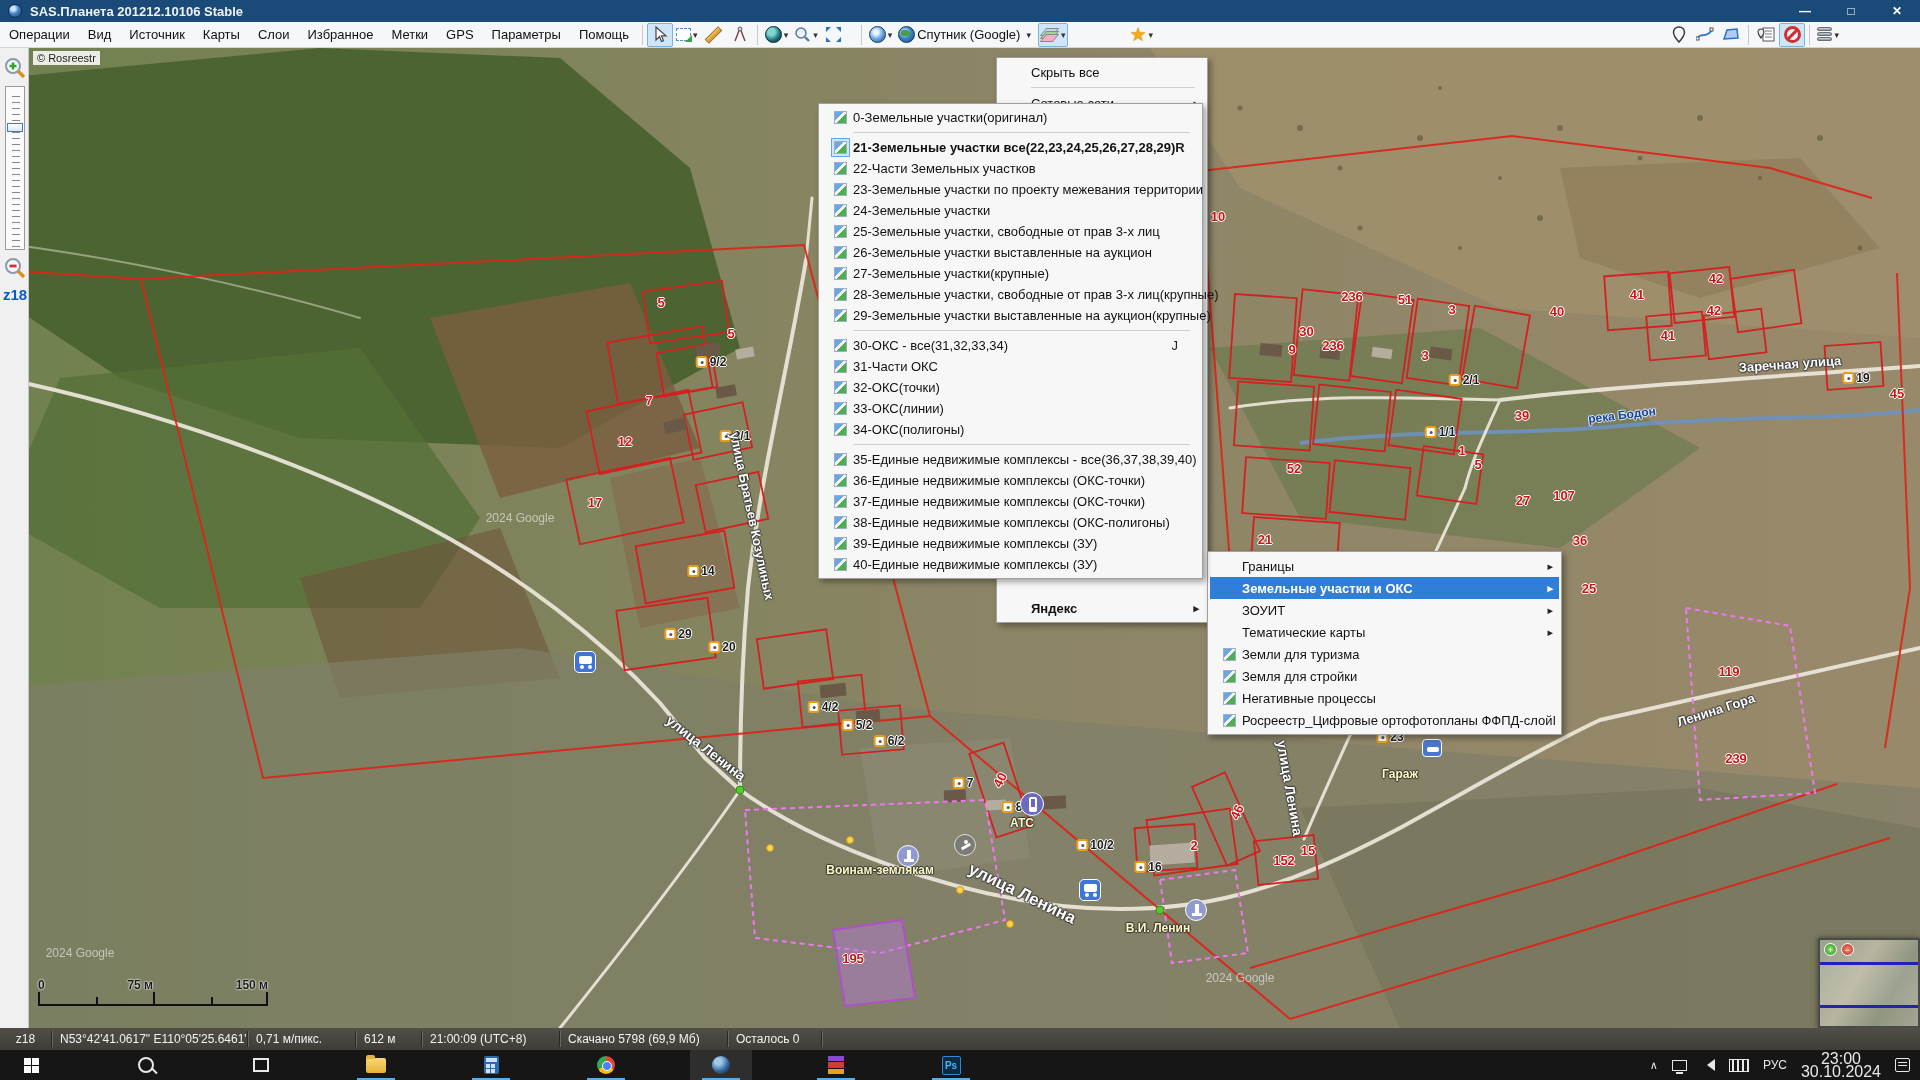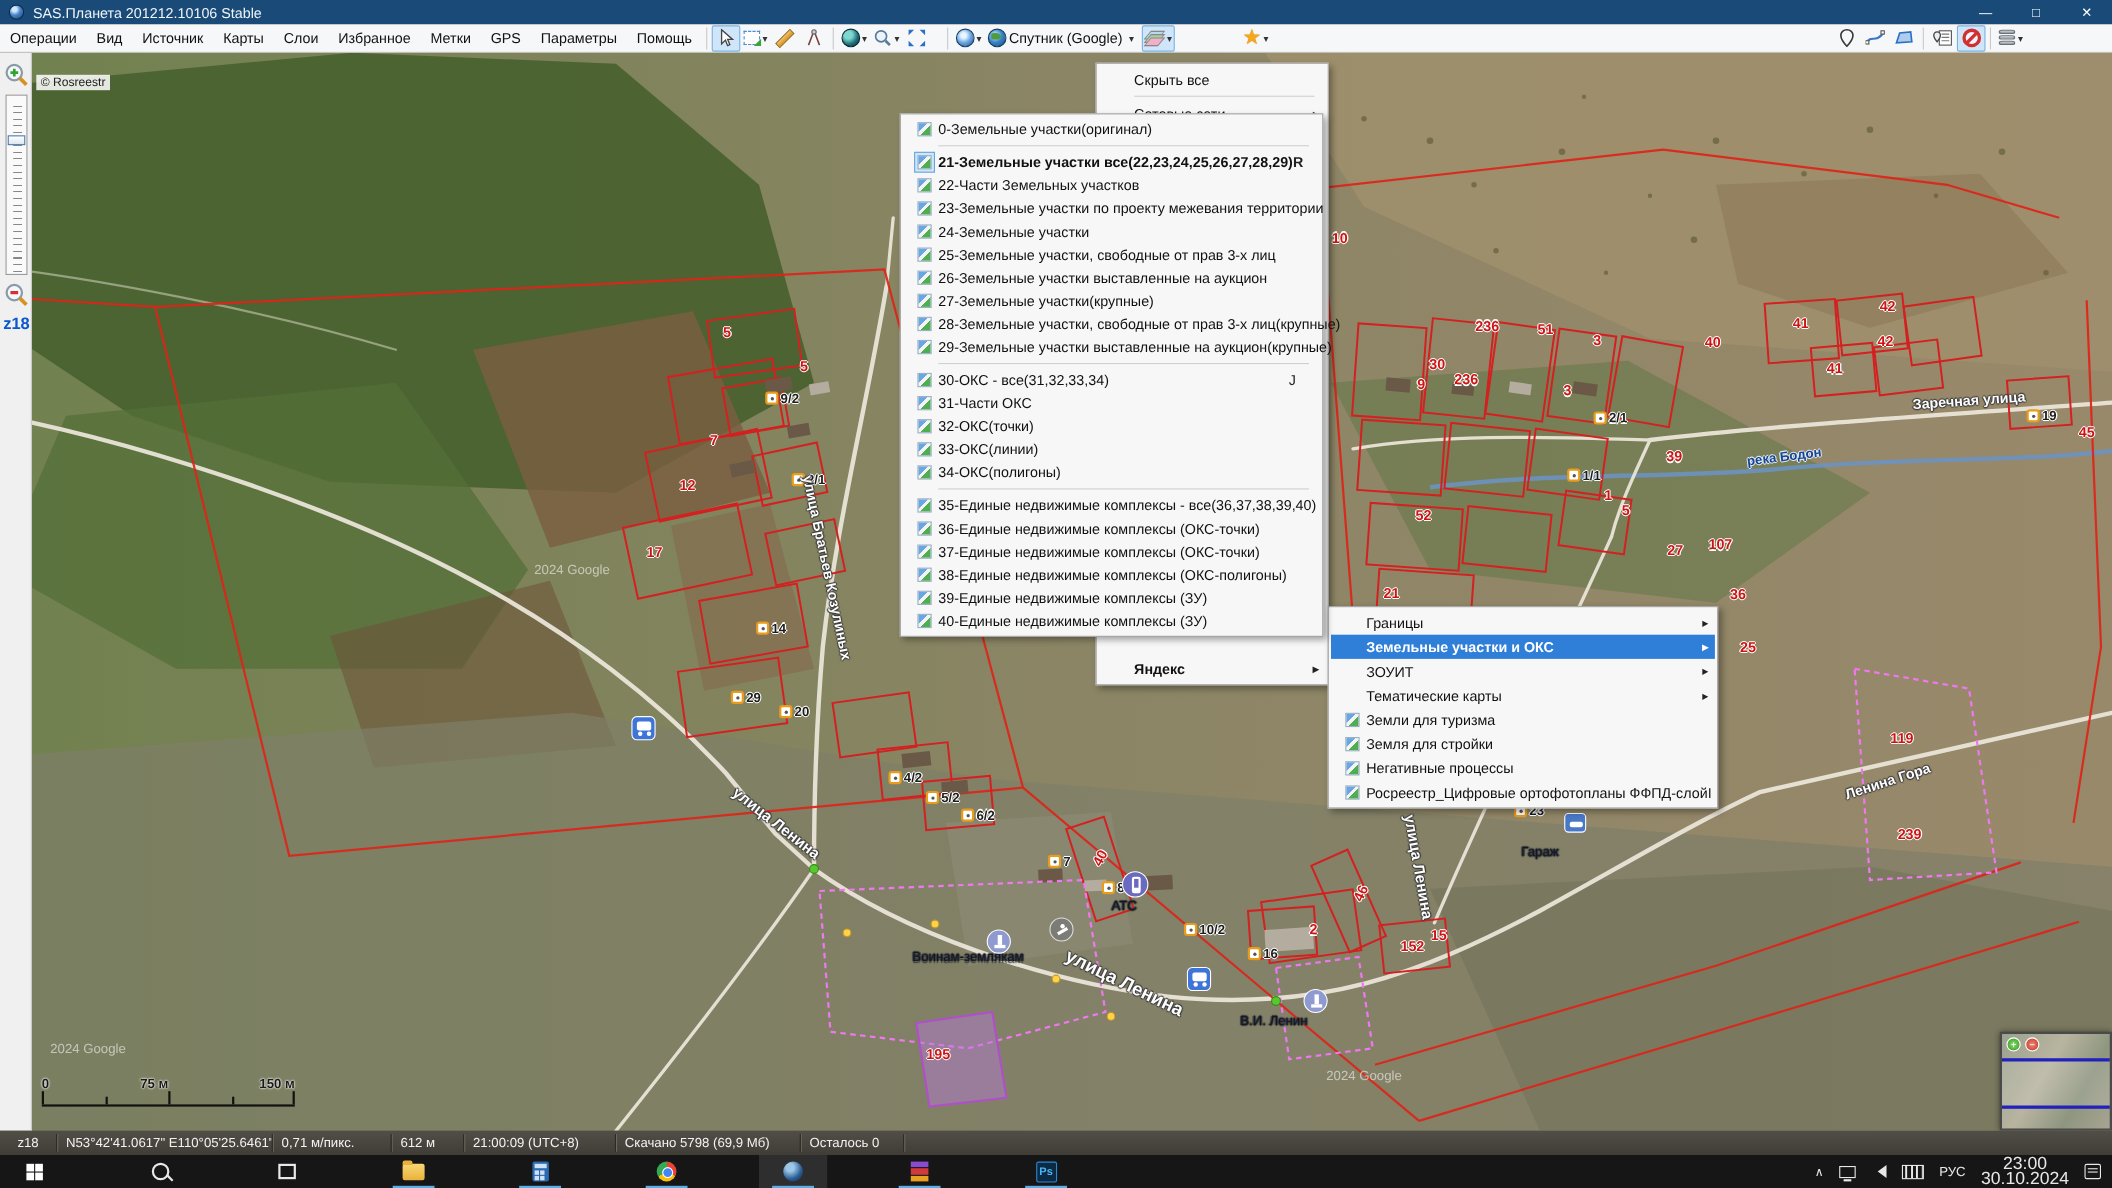--- a/index.html
+++ b/index.html
@@ -1,20 +1,20 @@
 <!DOCTYPE html>
 <html><head>
 <meta charset="utf-8">
 <style>
   * { margin:0; padding:0; box-sizing:border-box; }
   html,body { width:1920px; height:1080px; overflow:hidden; font-family:"Liberation Sans",sans-serif; background:#000; }
   .app { position:relative; width:1920px; height:1080px; }
 
   
-  .titlebar { position:absolute; left:0; top:0; width:1920px; height:22px; background:#1a4b78; display:flex; align-items:center; color:#eef3f8; font-size:13px; }
+  .titlebar { position:absolute; left:0; top:0; width:1920px; height:22px; background:#1a4b78; display:flex; align-items:center; color:#eef3f8; font-size:13px;font-weight:bold; }
   .app-ico { width:14px; height:14px; margin:0 8px 0 8px; border-radius:50%;
     background:radial-gradient(circle at 35% 30%, #cfe6ff 0 18%, #4a86c8 45%, #1c3f6e 100%); border:1px solid #0e2c4e; }
   .wbtns { margin-left:auto; display:flex; height:22px; }
   .wbtn { width:46px; height:22px; display:flex; align-items:center; justify-content:center; font-size:12px; color:#fff; }
 
   
   .toolrow { position:absolute; left:0; top:22px; width:1920px; height:26px; background:#f6f7f8; border-bottom:1px solid #d6d6d6; display:flex; align-items:center; font-size:13px; color:#111; }
   .mmenu { display:flex; }
   .mmenu > div { padding:4px 9px; cursor:default; }
   .tb-sep { width:1px; height:20px; background:#c9c9c9; margin:0 4px; }
@@ -45,40 +45,40 @@
   .g-pinlist { width:18px; height:16px; position:relative; }
   .g-noentry { width:17px; height:17px; border-radius:50%; border:3px solid #d23030; position:relative; background:rgba(255,255,255,.6); }
   .g-noentry::after { content:""; position:absolute; left:-1px; top:4px; width:13px; height:3px; background:#d23030; transform:rotate(-45deg); }
   .g-db { width:15px; height:16px; display:flex; flex-direction:column; gap:1px; }
   .g-db i { height:4px; background:linear-gradient(#cfd4da,#8f979f); border:1px solid #6a7077; border-radius:40%/100%; }
 
   
   .map { position:absolute; left:0; top:48px; width:1920px; height:980px; overflow:hidden; background:#7f8560; }
   #map-svg { position:absolute; left:0; top:0; }
   .leftstrip { position:absolute; left:0; top:0; width:29px; height:980px; background:#f0f0f0; border-right:1px solid #c8c8c8; z-index:5; }
-  .copyright { position:absolute; left:33px; top:20px; background:rgba(255,255,255,.85); color:#222; font-size:11px; padding:1px 4px; z-index:4; }
+  .copyright { position:absolute; left:33px; top:3px; background:rgba(255,255,255,.85); color:#222; font-size:11px; padding:1px 4px; z-index:4; }
 
   .zoomctl { position:absolute; left:2px; top:8px; width:26px; z-index:6; display:flex; flex-direction:column; align-items:center; }
   .zslider { width:20px; height:164px; background:#fafafa; border:1px solid #9a9a9a; margin:6px 0; position:relative;
     background-image:repeating-linear-gradient(180deg, transparent 0 5px, #888 5px 6px); background-size:8px 100%; background-position:6px 4px; background-repeat:no-repeat; }
   .zhandle { position:absolute; left:1px; top:36px; width:16px; height:9px; background:linear-gradient(#fff,#dce6f0); border:1px solid #4a7ab0; }
   .zlabel { color:#0a58cc; font-weight:bold; font-size:15px; margin-top:6px; }
 
   .overlay { position:absolute; left:0; top:0; width:1920px; height:980px; z-index:3; }
   .rednum { position:absolute; transform:translate(-50%,-50%); color:#cc1414; font-weight:bold; font-size:13px;
     text-shadow:-1px 0 0 #fff,1px 0 0 #fff,0 -1px 0 #fff,0 1px 0 #fff; white-space:nowrap; }
   .hbadge { position:absolute; transform:translate(-50%,-50%); display:flex; align-items:center; gap:2px; }
   .hbadge i { width:12px; height:12px; background:#fff; border:2px solid #e89c1c; border-radius:3px; position:relative; }
   .hbadge i::after { content:""; position:absolute; left:3px; top:3px; width:3px; height:3px; border-radius:50%; background:#555; }
   .hbadge span { color:#1c1c1c; font-weight:bold; font-size:12px; text-shadow:-1px 0 0 #fff,1px 0 0 #fff,0 -1px 0 #fff,0 1px 0 #fff; white-space:nowrap; }
   .slabel { position:absolute; transform-origin:center; color:#fdfdfd; font-weight:bold;
     text-shadow:-1px 0 1px #3a3a3a,1px 0 1px #3a3a3a,0 -1px 1px #3a3a3a,0 1px 1px #3a3a3a; white-space:nowrap; }
   .riverlabel { position:absolute; color:#18458f; font-weight:bold; font-size:12px;
     text-shadow:-1px 0 0 #dfe8f5,1px 0 0 #dfe8f5,0 -1px 0 #dfe8f5,0 1px 0 #dfe8f5; white-space:nowrap; }
-  .plabel { position:absolute; transform:translate(-50%,-50%); color:#0f172a; font-weight:normal; font-size:12px;
+  .plabel { position:absolute; transform:translate(-50%,-50%); color:#fef9c3; font-weight:bold; font-size:12px;
     text-shadow:-1px 0 1px #333,1px 0 1px #333,0 -1px 1px #333,0 1px 1px #333; white-space:nowrap; }
   .gwm { position:absolute; color:rgba(255,255,255,.55); font-size:12px; transform:translate(-50%,-50%); white-space:nowrap; }
 
   .poi { position:absolute; transform:translate(-50%,-50%); }
   .poi-bus { width:22px; height:22px; border-radius:5px; background:#3f74d8; border:1px solid #fff; }
   .poi-bus::before { content:""; position:absolute; left:4px; top:4px; width:13px; height:8px; background:#fff; border-radius:2px; }
   .poi-bus::after { content:""; position:absolute; left:5px; bottom:3px; width:4px; height:4px; background:#fff; border-radius:50%; box-shadow:8px 0 0 #fff; }
   .poi-phone { width:24px; height:24px; border-radius:50%; background:#6a6ac0; border:1px solid #fff; }
   .poi-phone::before { content:""; position:absolute; left:8px; top:4px; width:8px; height:15px; background:#fff; border-radius:2px; }
   .poi-phone::after { content:""; position:absolute; left:10px; top:6px; width:4px; height:8px; background:#6a6ac0; }

